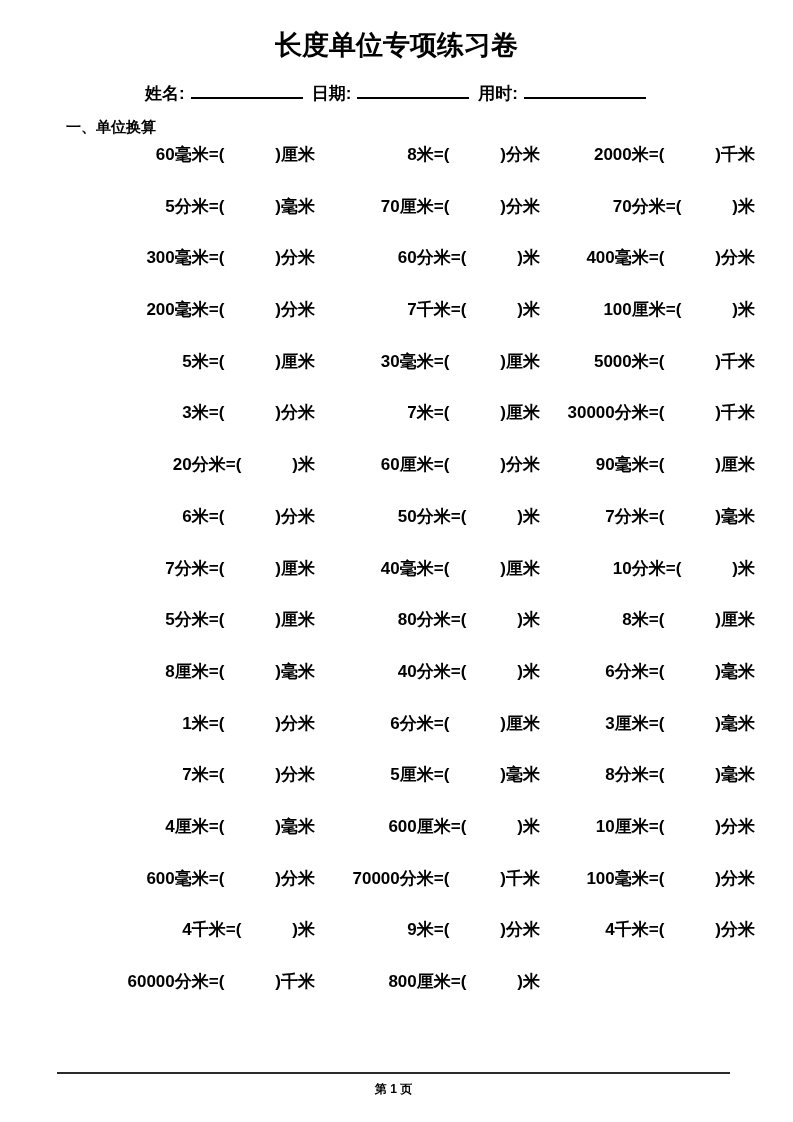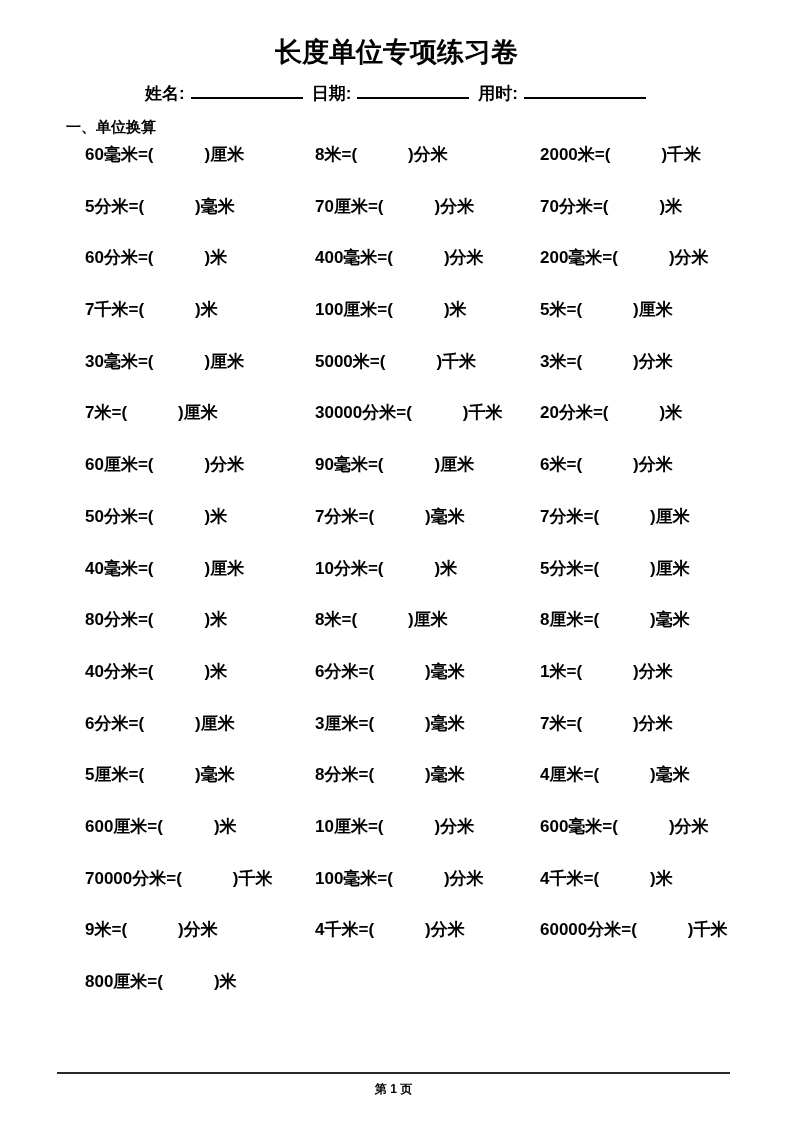--- a/index.html
+++ b/index.html
@@ -15,21 +15,21 @@
     overflow: hidden;
   }
   .title {
     position: absolute;
     top: 24px;
     left: 0;
     right: 0;
     text-align: center;
     font-size: 27px;
     line-height: 34px;
-    margin: 11px;
+    margin: 4px;
   }
   .fields-row {
     position: absolute;
     top: 83px;
     left: 145px;
     font-size: 17px;
     line-height: 22px;
     white-space: nowrap;
   }
   .blank-line {
@@ -49,20 +49,21 @@
     line-height: 22px;
   }
   .problem-grid {
     position: absolute;
     top: 144px;
     left: 85px;
     right: 38px;
     display: grid;
     grid-template-columns: 230px 225px 1fr;
     grid-auto-rows: 51.7px;
+    text-align: right;
   }
   .cell {
     font-size: 17px;
     line-height: 22px;
     white-space: nowrap;
   }
   .footer-divider {
     position: absolute;
     top: 1072px;
     left: 57px;
@@ -90,20 +91,21 @@
 
   <div class="section-title">一、单位换算</div>
 
   <div class="problem-grid">
     <div class="cell">60毫米=(　　　)厘米</div>
     <div class="cell">8米=(　　　)分米</div>
     <div class="cell">2000米=(　　　)千米</div>
     <div class="cell">5分米=(　　　)毫米</div>
     <div class="cell">70厘米=(　　　)分米</div>
     <div class="cell">70分米=(　　　)米</div>
+    <div class="cell">300毫米=(　　　)分米</div>
     <div class="cell">60分米=(　　　)米</div>
     <div class="cell">400毫米=(　　　)分米</div>
     <div class="cell">200毫米=(　　　)分米</div>
     <div class="cell">7千米=(　　　)米</div>
     <div class="cell">100厘米=(　　　)米</div>
     <div class="cell">5米=(　　　)厘米</div>
     <div class="cell">30毫米=(　　　)厘米</div>
     <div class="cell">5000米=(　　　)千米</div>
     <div class="cell">3米=(　　　)分米</div>
     <div class="cell">7米=(　　　)厘米</div>

